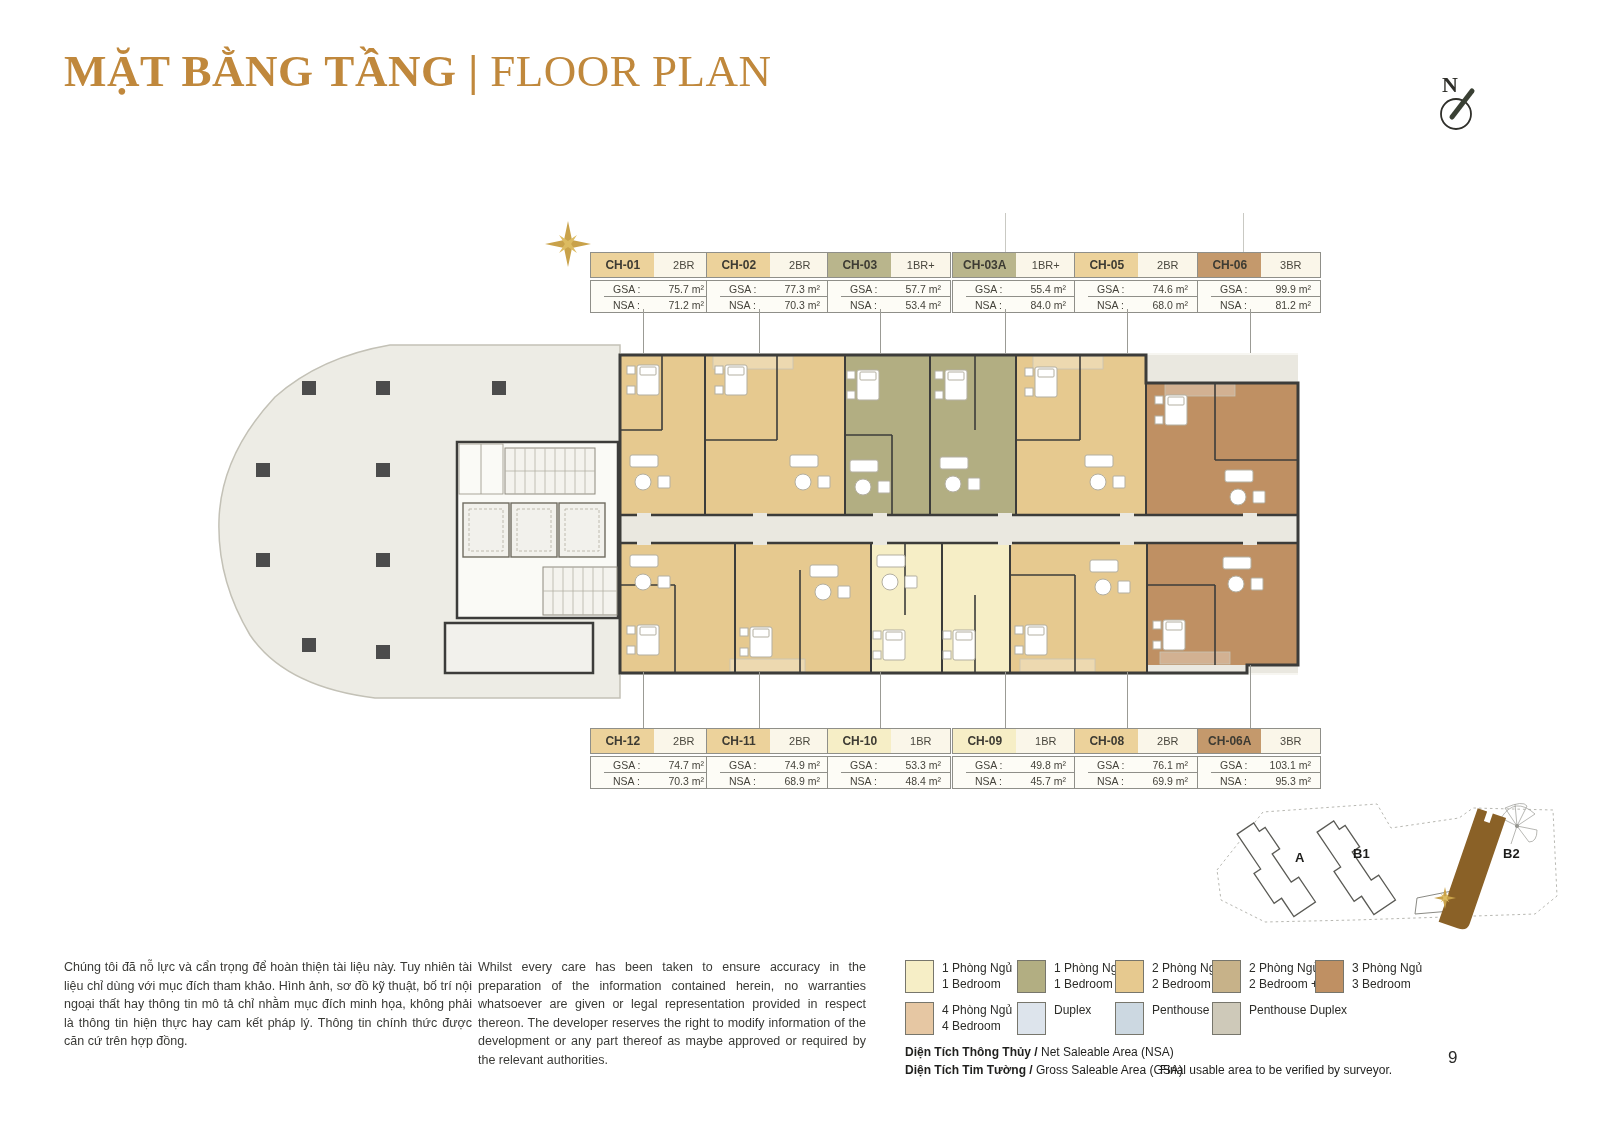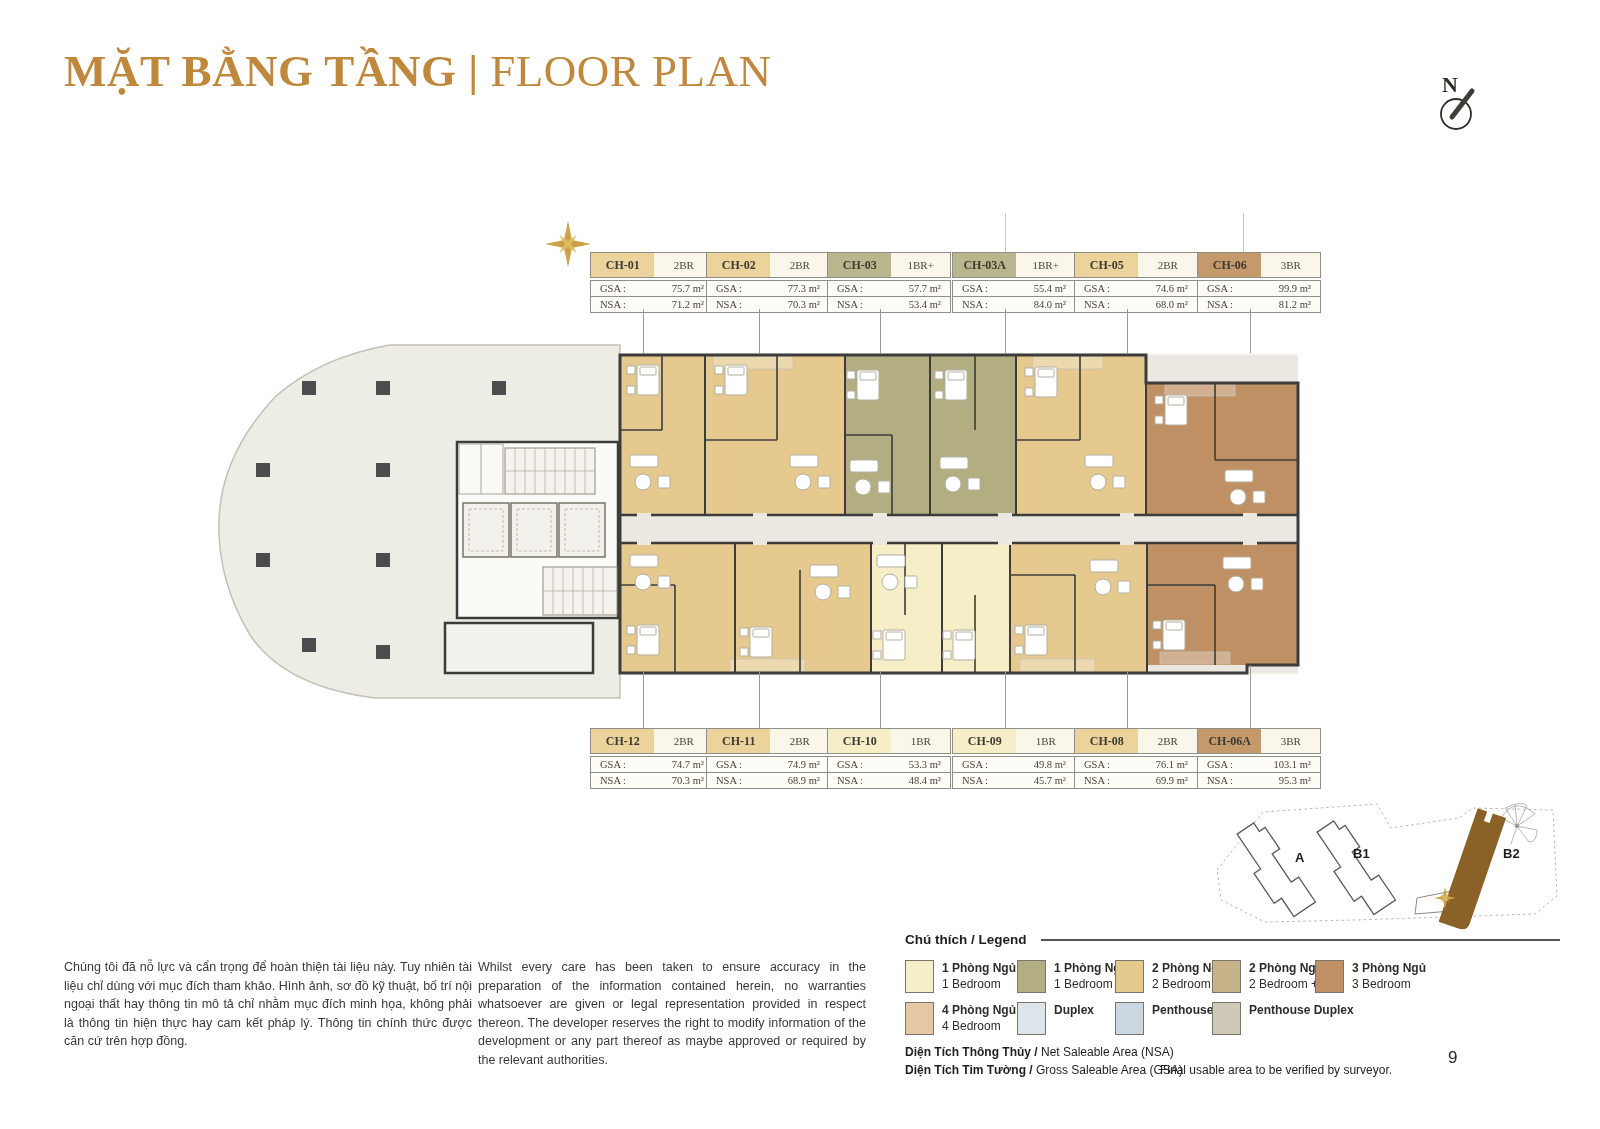--- a/index.html
+++ b/index.html
@@ -8,46 +8,46 @@
   
   .title{position:absolute;left:64px;top:48px;font-family:"Liberation Serif",serif;
          color:var(--accent);font-size:45px;line-height:1.05;letter-spacing:.5px;white-space:nowrap;}
   .title .bold{font-weight:bold;}
   .title .light{font-weight:normal;}
   .subtitle{position:absolute;left:64px;top:104px;font-family:"Liberation Serif",serif;
             color:var(--accent);font-size:28px;font-weight:bold;letter-spacing:.3px;white-space:nowrap;}
   
   .compass{position:absolute;left:1420px;top:66px;width:76px;height:76px;}
   
-  .card{position:absolute;width:124px;font-family:Liberation Serif, serif;}
+  .card{position:absolute;width:124px;font-family:Liberation Sans, sans-serif;}
   .card-head{display:flex;height:24px;border:1px solid #8f8f89;background:#faf6e9;margin-bottom:2px;}
   .card-id{width:52%;display:flex;align-items:center;justify-content:center;font-weight:bold;
            font-size:12px;color:#3d3b33;}
   .card-type{flex:1;display:flex;align-items:center;justify-content:center;font-size:11px;color:#4a483f;}
-  .card-body{border:1px solid #8f8f89;background:#fdfcf6;}
+  .card-body{border:1px solid #8f8f89;background:#fdfcf6;padding-left:13px;}
   .card-row{display:flex;justify-content:space-between;align-items:center;height:15px;
             padding:0 9px;font-size:10.5px;color:#45433b;}
   .card-row + .card-row{border-top:1px solid #8f8f89;}
   .leader{position:absolute;width:1px;background:#9b9b95;}
   .gridstub{position:absolute;width:1px;background:#c9c9c3;}
   
   .plan{position:absolute;left:205px;top:335px;}
   .f-2br{fill:var(--br2);} .f-1brp{fill:var(--br1p);} .f-1br{fill:var(--br1);}
   .f-3br{fill:var(--br3);} .f-cor{fill:var(--corridor);} .f-pod{fill:var(--podium);}
   .wall{stroke:var(--wall);fill:none;}
   .furn{fill:#ffffff;stroke:#b3afa1;stroke-width:1;}
   .col{fill:#4c4c4c;}
   
   .sec-head{position:absolute;display:flex;align-items:center;font-size:13.5px;font-weight:bold;color:#1e1e1c;}
   .sec-head .rule{height:2px;background:#55554f;margin-left:14px;flex:1;}
   .para{position:absolute;font-size:12.5px;line-height:1.48;color:#3a3a36;text-align:justify;}
   .legend-item{position:absolute;display:flex;align-items:flex-start;}
   .swatch{width:29px;height:33px;border:1.5px solid #77766c;box-sizing:border-box;margin-right:8px;flex:none;}
   .li-text{font-size:12px;line-height:1.35;color:#2c2c28;}
-  .li-text .vi{font-weight:bold;}
+  .li-text .vi{font-weight:normal;}
   .area-note{position:absolute;font-size:12px;color:#1f1f1d;line-height:1.4;white-space:nowrap;}
   .area-note b{font-weight:bold;}
   .pagenum{position:absolute;left:1448px;top:1048px;font-size:17px;color:#2b2b29;}
   .minimap{position:absolute;left:1205px;top:778px;}
   .mm-label{font-family:"Liberation Sans",sans-serif;font-weight:bold;font-size:13px;fill:#1d1d1b;}
 </style>
 </head>
 <body>
 
 <div id="page" style="--accent: #c0883c;">
@@ -480,24 +480,20 @@
       <path d="M0,-11 L2,-2 L11,0 L2,2 L0,11 L-2,2 L-11,0 L-2,-2 Z" transform="rotate(45) scale(0.55)" fill="#dcbb61"></path>
     </g>
     <text class="mm-label" x="90" y="84">A</text>
     <text class="mm-label" x="148" y="80">B1</text>
     <text class="mm-label" x="298" y="80">B2</text>
   </svg>
 
   <div class="para" style="left:64px;top:958px;width:408px">Chúng tôi đã nỗ lực và cẩn trọng để hoàn thiện tài liệu này. Tuy nhiên tài liệu chỉ dùng với mục đích tham khảo. Hình ảnh, sơ đồ kỹ thuật, bố trí nội ngoại thất hay thông tin mô tả chỉ nhằm mục đích minh họa, không phải là thông tin hiện thực hay cam kết pháp lý. Thông tin chính thức được căn cứ trên hợp đồng.</div>
   <div class="para" style="left:478px;top:958px;width:388px">Whilst every care has been taken to ensure accuracy in the preparation of the information contained herein, no warranties whatsoever are given or legal representation provided in respect thereon. The developer reserves the right to modify information of the development or any part thereof as maybe approved or required by the relevant authorities.</div>
 
-  <div class="sec-head" style="left:905px;top:932px;width:655px">
-    <span>Chú thích / Legend</span>
-    <span class="rule"></span>
-  </div>
 
   <div class="legend-item" style="left:905px;top:960px">
     <div class="swatch" style="background:#f6eec6"></div>
     <div class="li-text">
         <div class="vi">1 Phòng Ngủ</div>
         <div>1 Bedroom</div>
       </div>
   </div>
   <div class="legend-item" style="left:1017px;top:960px">
     <div class="swatch" style="background:#b2ae82"></div>

